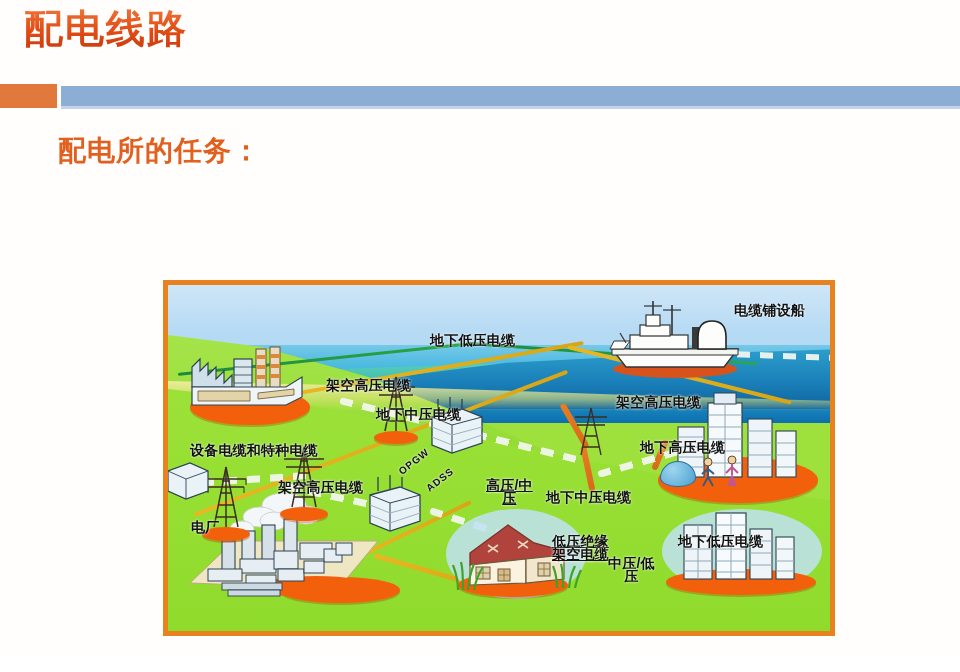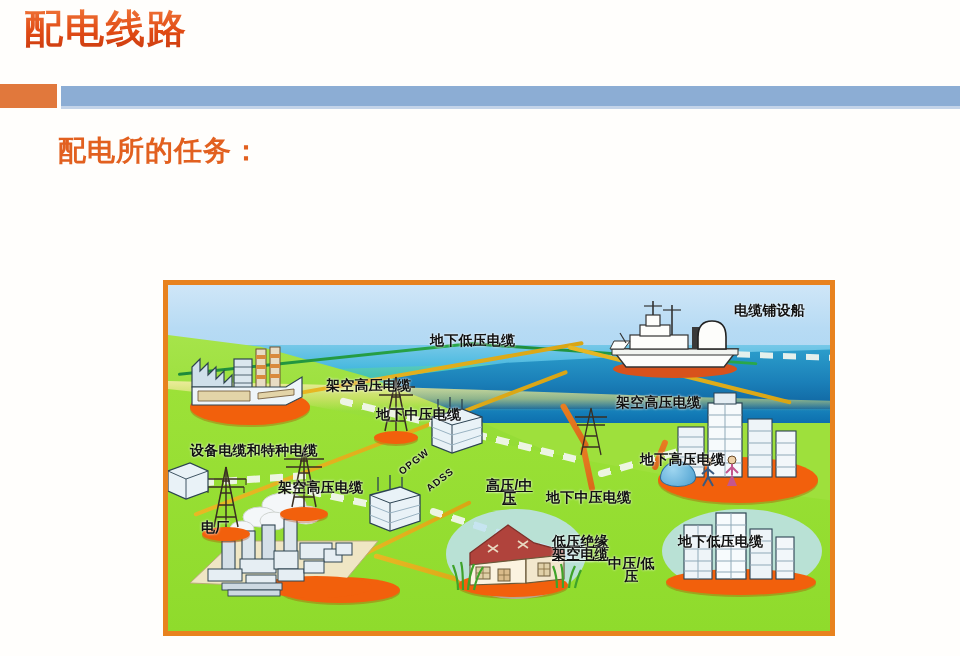--- a/index.html
+++ b/index.html
@@ -561,34 +561,34 @@
       <div class="fig-label" style="left:262px; top:49px;">地下低压电缆</div>
 
       <div class="fig-label" style="left:566px; top:19px;">电缆铺设船</div>
 
       <div class="fig-label" style="left:158px; top:94px;">架空高压电缆</div>
 
       <div class="fig-label" style="left:208px; top:123px;">地下中压电缆</div>
 
       <div class="fig-label" style="left:448px; top:111px;">架空高压电缆</div>
 
-      <div class="fig-label" style="left:472px; top:168px;">地下高压电缆</div>
+      <div class="fig-label" style="left:472px; top:156px;">地下高压电缆</div>
 
       <div class="fig-label" style="left:22px; top:159px;">设备电缆和特种电缆</div>
 
       <div class="fig-label" style="left:110px; top:196px;">架空高压电缆</div>
 
       <div class="fig-label rot" style="left:228px; top:170px; transform:rotate(-38deg);">OPGW</div>
 
       <div class="fig-label rot" style="left:256px; top:188px; transform:rotate(-38deg);">ADSS</div>
 
       <div class="fig-label center" style="left:318px; top:194px;text-decoration:underline;">高压/中
 压</div>
 
-      <div class="fig-label" style="left:33px; top:236px;">电厂</div>
+      <div class="fig-label" style="left:23px; top:236px;">电厂</div>
 
       <div class="fig-label" style="left:378px; top:206px;">地下中压电缆</div>
 
       <div class="fig-label" style="left:384px; top:250px;text-decoration:underline;">低压绝缘
 架空电缆</div>
 
       <div class="fig-label center" style="left:440px; top:272px;">中压/低
 压</div>
 
       <div class="fig-label" style="left:510px; top:250px;">地下低压电缆</div>

